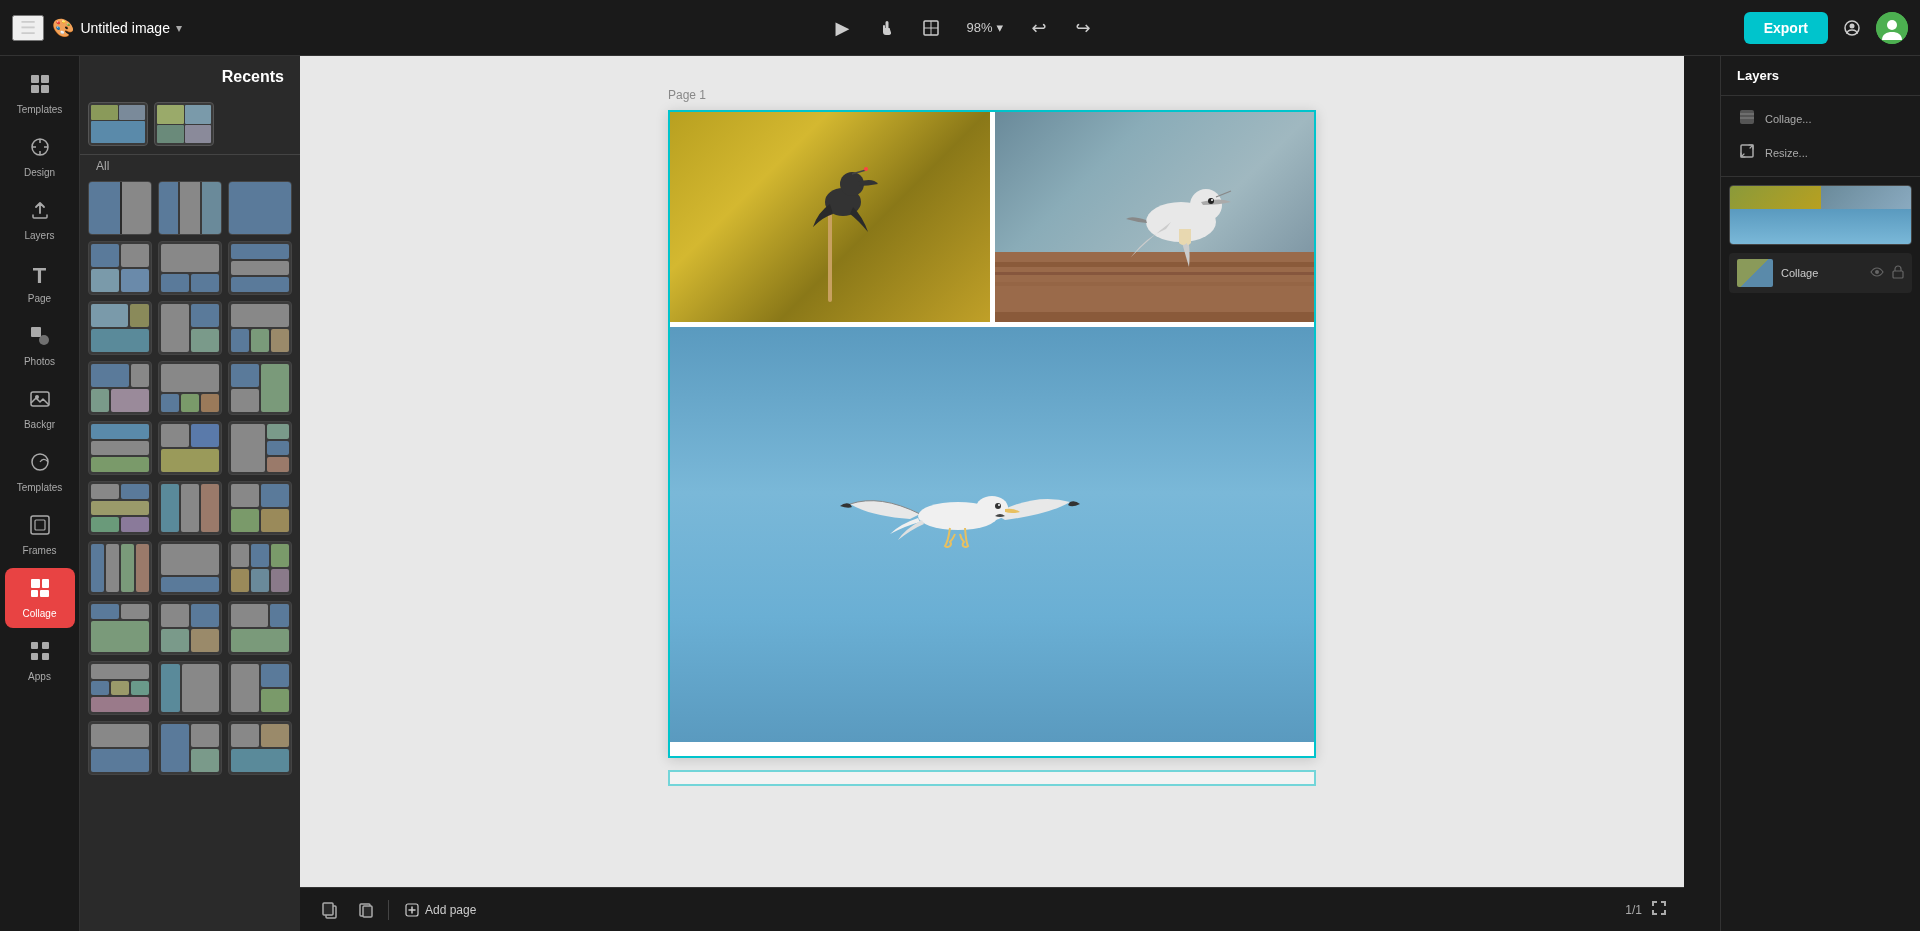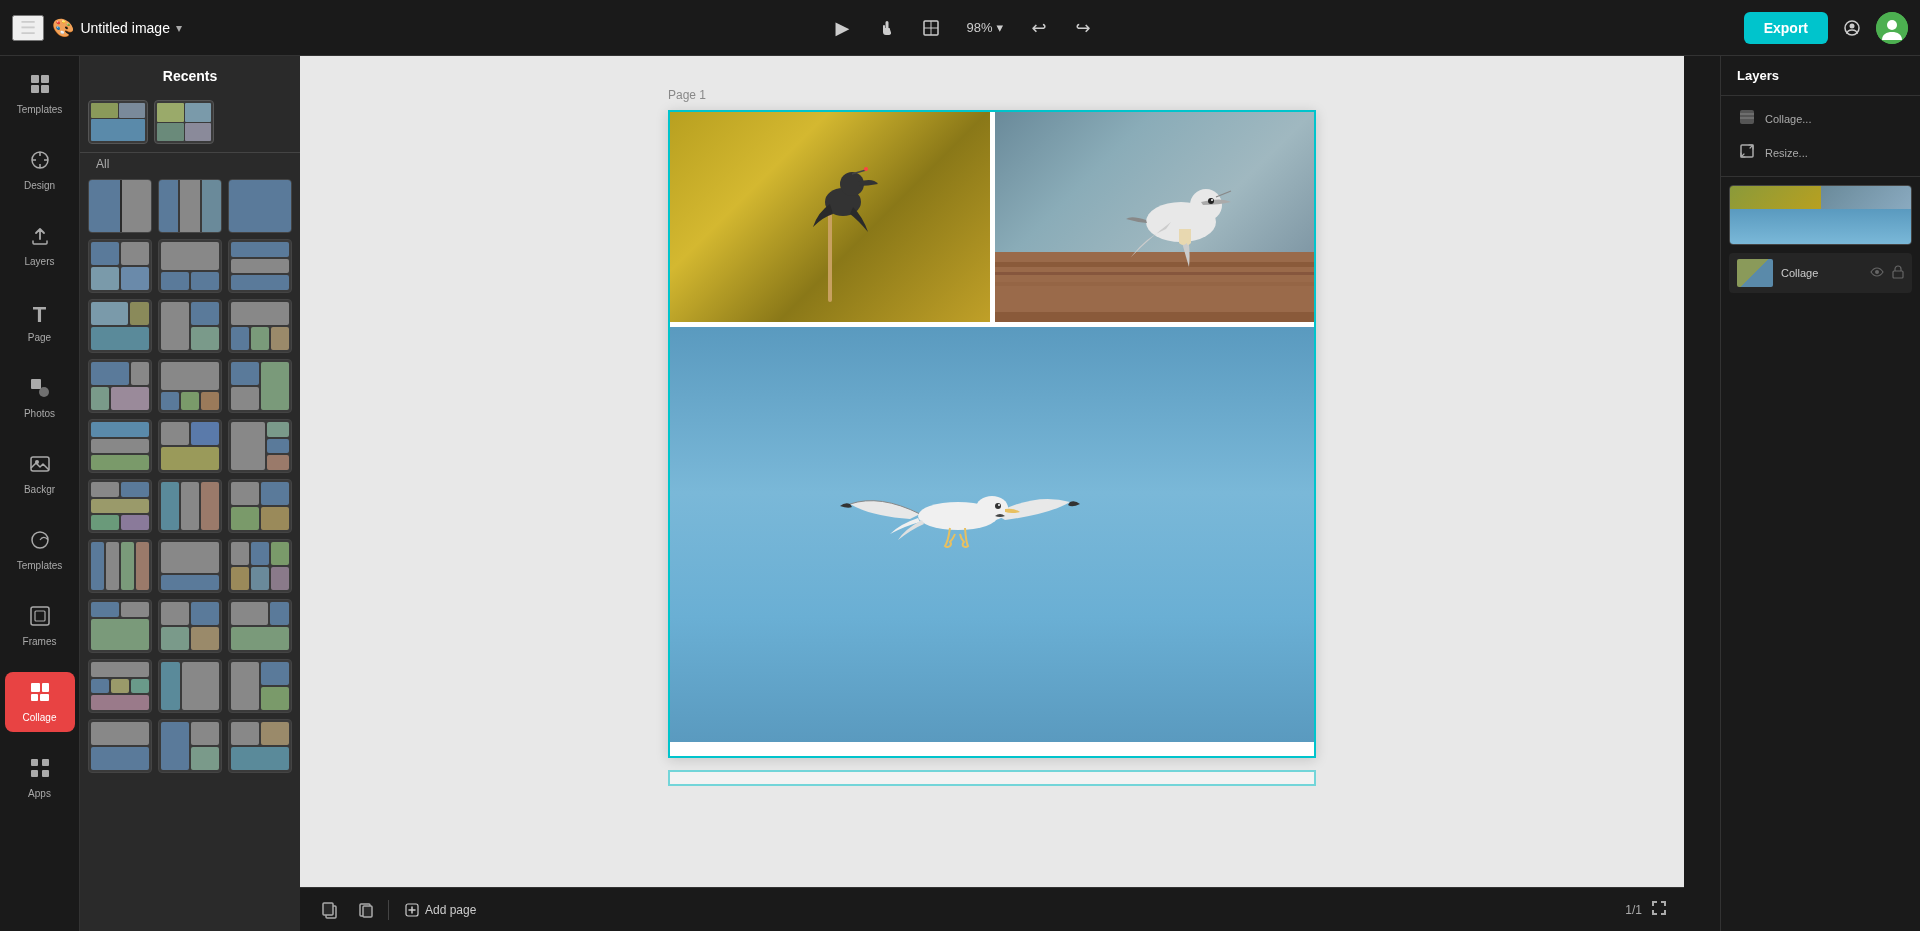--- a/index.html
+++ b/index.html
@@ -41,21 +41,21 @@
 
     
     .nav-sidebar {
       width: 80px;
       background: #1a1a1a;
       display: flex;
       flex-direction: column;
       align-items: center;
       padding: 8px 0;
       border-right: 1px solid #333;
-      gap: 16px;
+      gap: 3px;
       flex-shrink: 0;
     }
     .nav-item {
       display: flex; flex-direction: column; align-items: center; justify-content: center;
       width: 70px; height: 60px; border-radius: 8px; cursor: pointer;
       color: #aaa; font-size: 10px; gap: 4px; padding: 4px;
       position: relative;
     }
     .nav-item.active { background: #e84343; color: #fff; }
     .nav-item .nav-icon { font-size: 20px; }
@@ -67,25 +67,25 @@
       background: #2a2a2a;
       display: flex;
       flex-direction: column;
       flex-shrink: 0;
       overflow: hidden;
       position: relative;
     }
     .panel-header {
       padding: 12px 16px 8px;
       color: #fff;
-      font-size: 14px;
+      font-size: 16px;
       font-weight: 600;
       display: flex;
       align-items: center;
-      justify-content: center;
+      justify-content: flex-end;
     }
     .panel-section-title {
       padding: 4px 16px 8px;
       color: #aaa;
       font-size: 12px;
     }
     .template-grid {
       flex: 1;
       overflow-y: auto;
       padding: 0 8px 8px;

